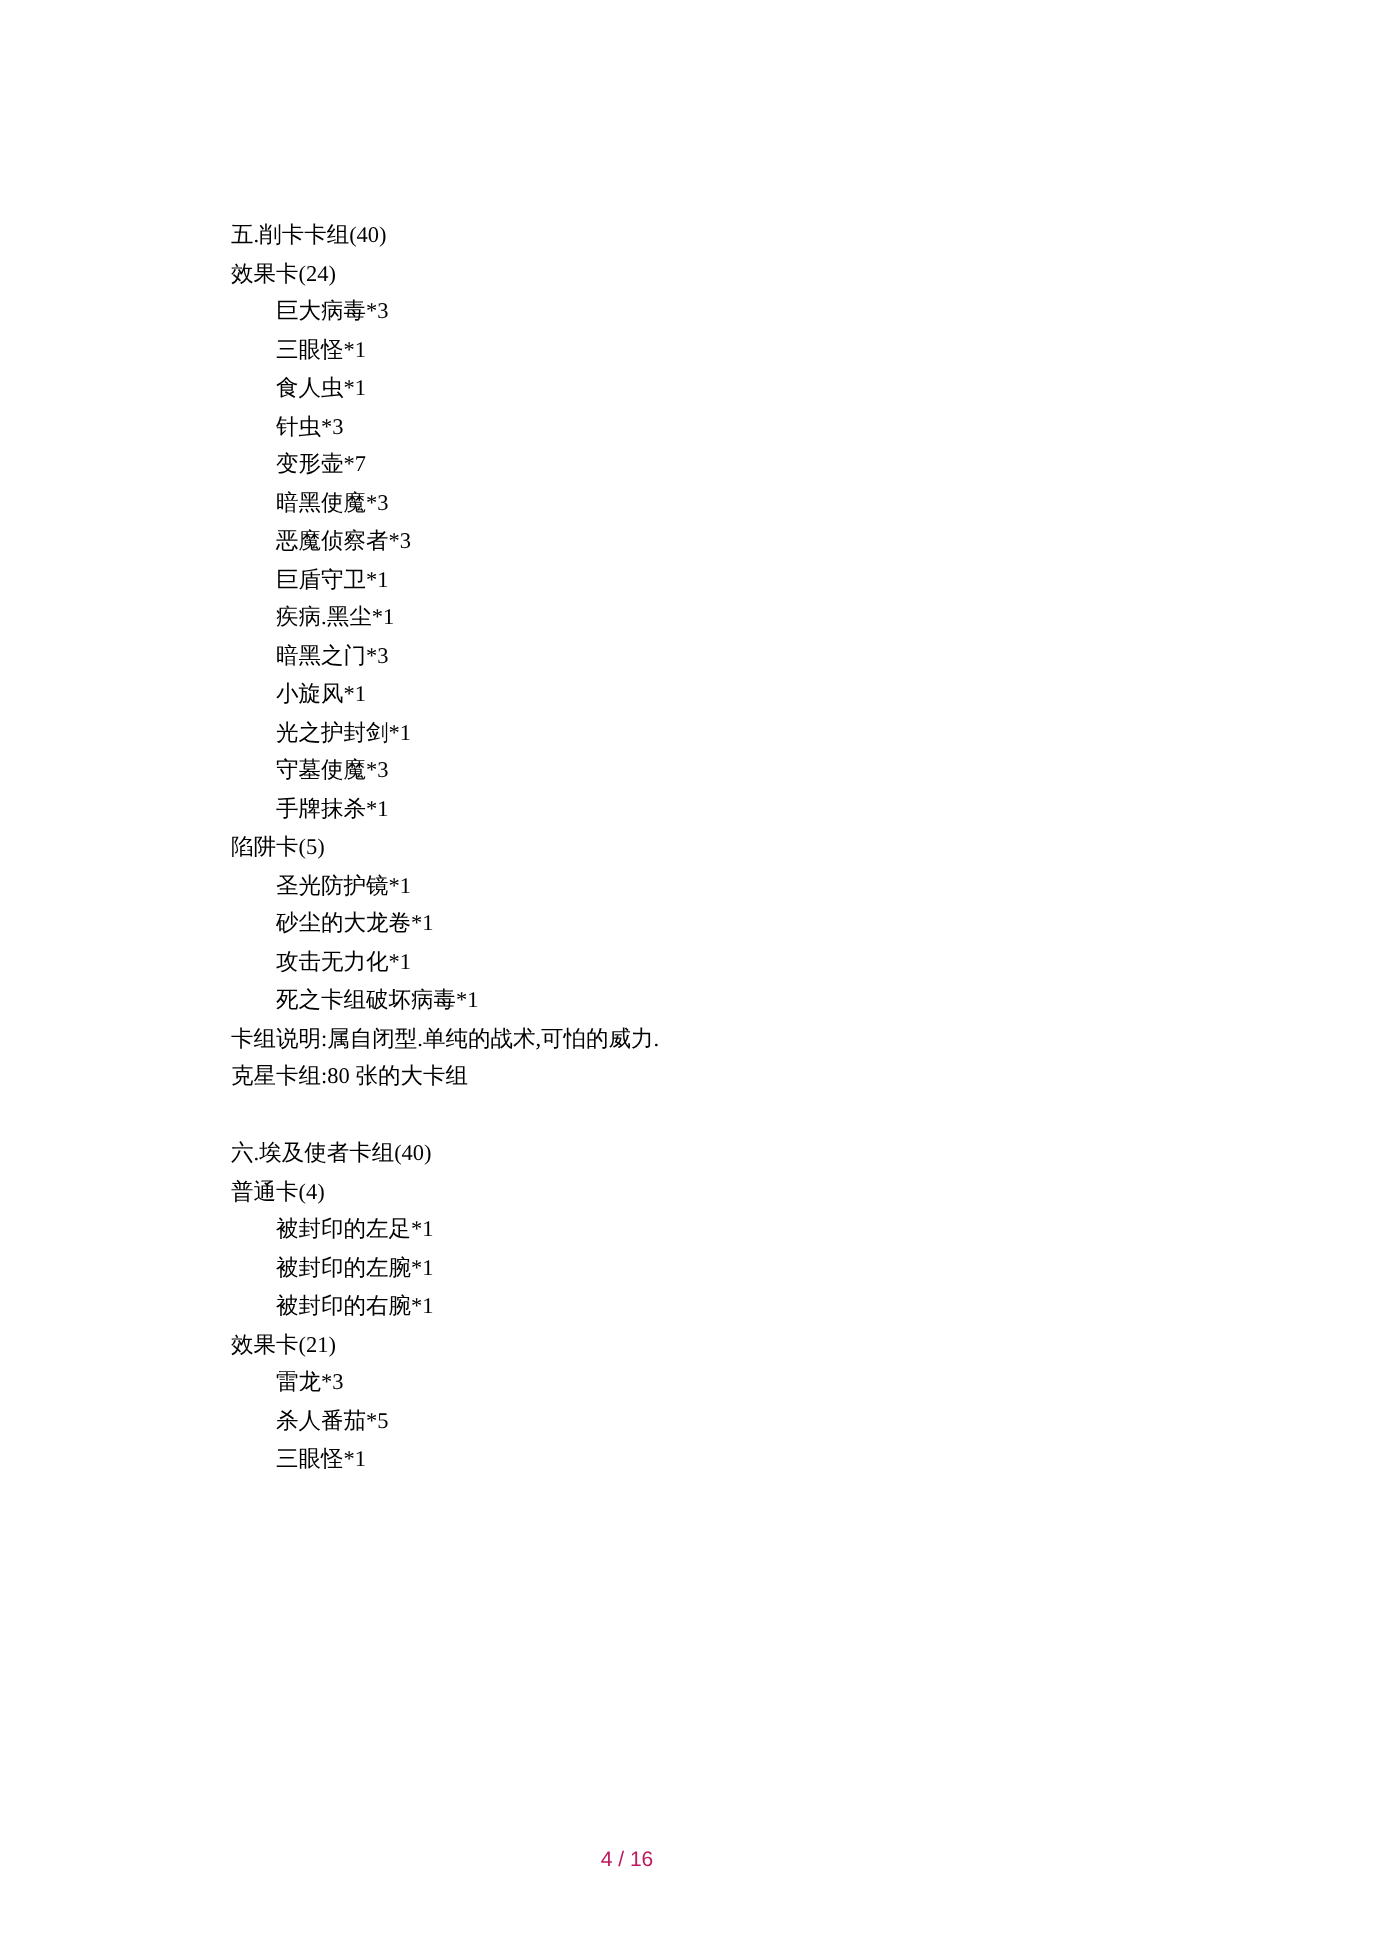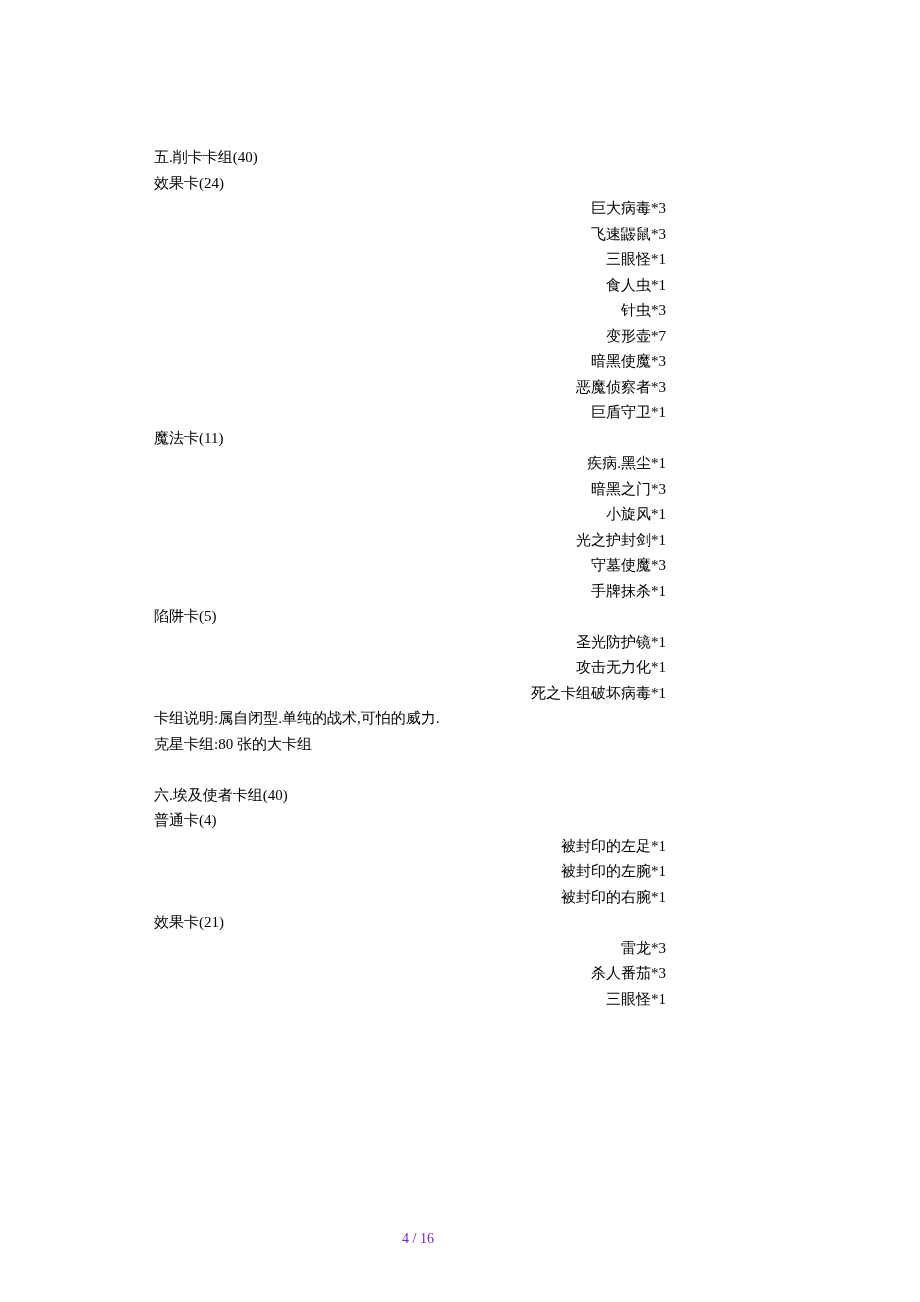--- a/index.html
+++ b/index.html
@@ -17,78 +17,76 @@
     min-height: 1302px;
     padding: 145px 170px 60px 154px;
     position: relative;
   }
   .line {
     line-height: 25.5px;
     white-space: pre;
   }
   .indent {
     padding-left: 30px;
-    text-align: right;
   }
   .gap {
     height: 25.5px;
   }
   .footer {
     position: absolute;
     bottom: 55px;
     left: 0;
     width: 100%;
     text-align: center;
-    font-family: Liberation Serif, serif;
+    font-family: Liberation Sans, sans-serif;
     font-size: 14px;
-    color: #6d28d9;
+    color: #be185d;
   }
 </style>
 </head>
 <body>
 
 <div class="page">
 
   <div class="line">五.削卡卡组(40)</div>
 
   <div class="line">效果卡(24)</div>
   <div class="line indent">巨大病毒*3</div>
-  <div class="line indent">飞速鼹鼠*3</div>
   <div class="line indent">三眼怪*1</div>
   <div class="line indent">食人虫*1</div>
   <div class="line indent">针虫*3</div>
   <div class="line indent">变形壶*7</div>
   <div class="line indent">暗黑使魔*3</div>
   <div class="line indent">恶魔侦察者*3</div>
   <div class="line indent">巨盾守卫*1</div>
 
-  <div class="line">魔法卡(11)</div>
   <div class="line indent">疾病.黑尘*1</div>
   <div class="line indent">暗黑之门*3</div>
   <div class="line indent">小旋风*1</div>
   <div class="line indent">光之护封剑*1</div>
   <div class="line indent">守墓使魔*3</div>
   <div class="line indent">手牌抹杀*1</div>
 
   <div class="line">陷阱卡(5)</div>
   <div class="line indent">圣光防护镜*1</div>
+  <div class="line indent">砂尘的大龙卷*1</div>
   <div class="line indent">攻击无力化*1</div>
   <div class="line indent">死之卡组破坏病毒*1</div>
 
   <div class="line">卡组说明:属自闭型.单纯的战术,可怕的威力.</div>
   <div class="line">克星卡组:80 张的大卡组</div>
 
   <div class="gap"></div>
 
   <div class="line">六.埃及使者卡组(40)</div>
 
   <div class="line">普通卡(4)</div>
   <div class="line indent">被封印的左足*1</div>
   <div class="line indent">被封印的左腕*1</div>
   <div class="line indent">被封印的右腕*1</div>
 
   <div class="line">效果卡(21)</div>
   <div class="line indent">雷龙*3</div>
-  <div class="line indent">杀人番茄*3</div>
+  <div class="line indent">杀人番茄*5</div>
   <div class="line indent">三眼怪*1</div>
 
   <div class="footer">4  /  16</div>
 </div>
 
 </body></html>

